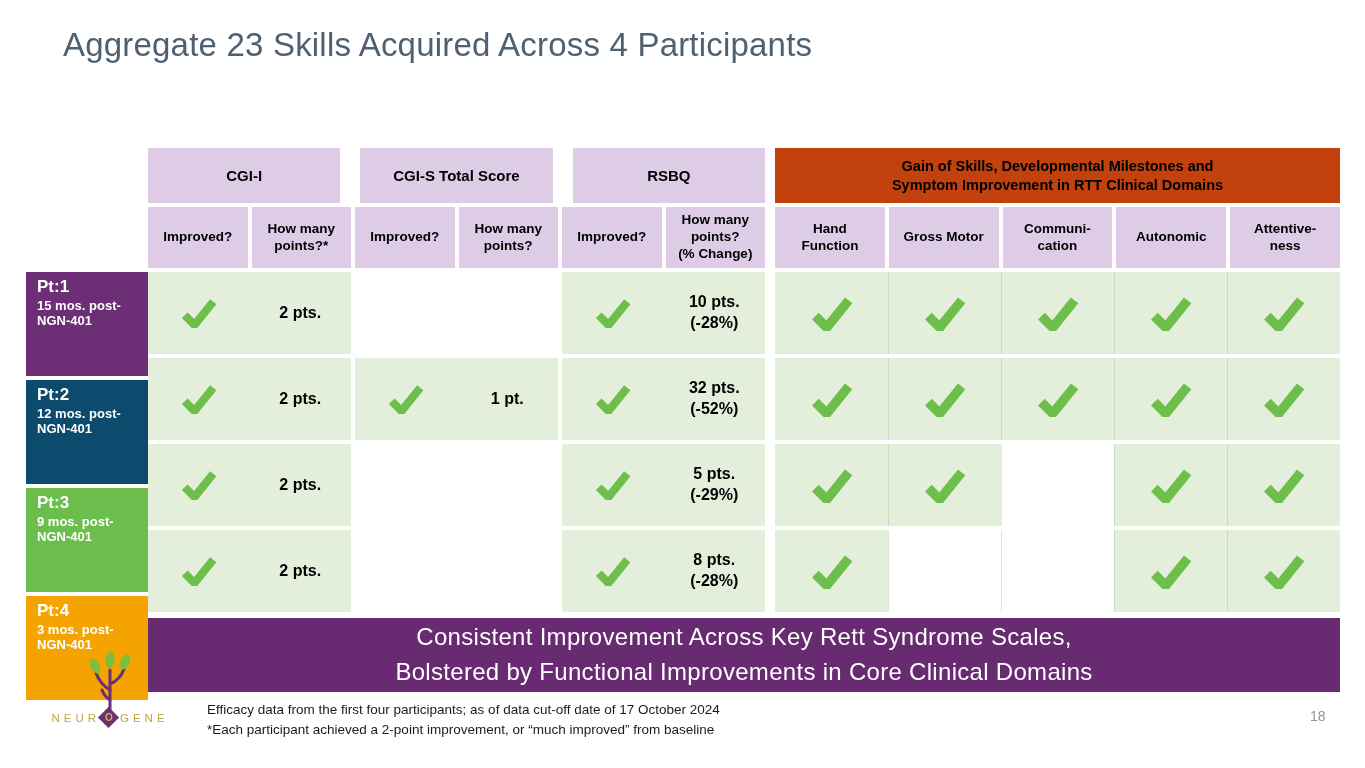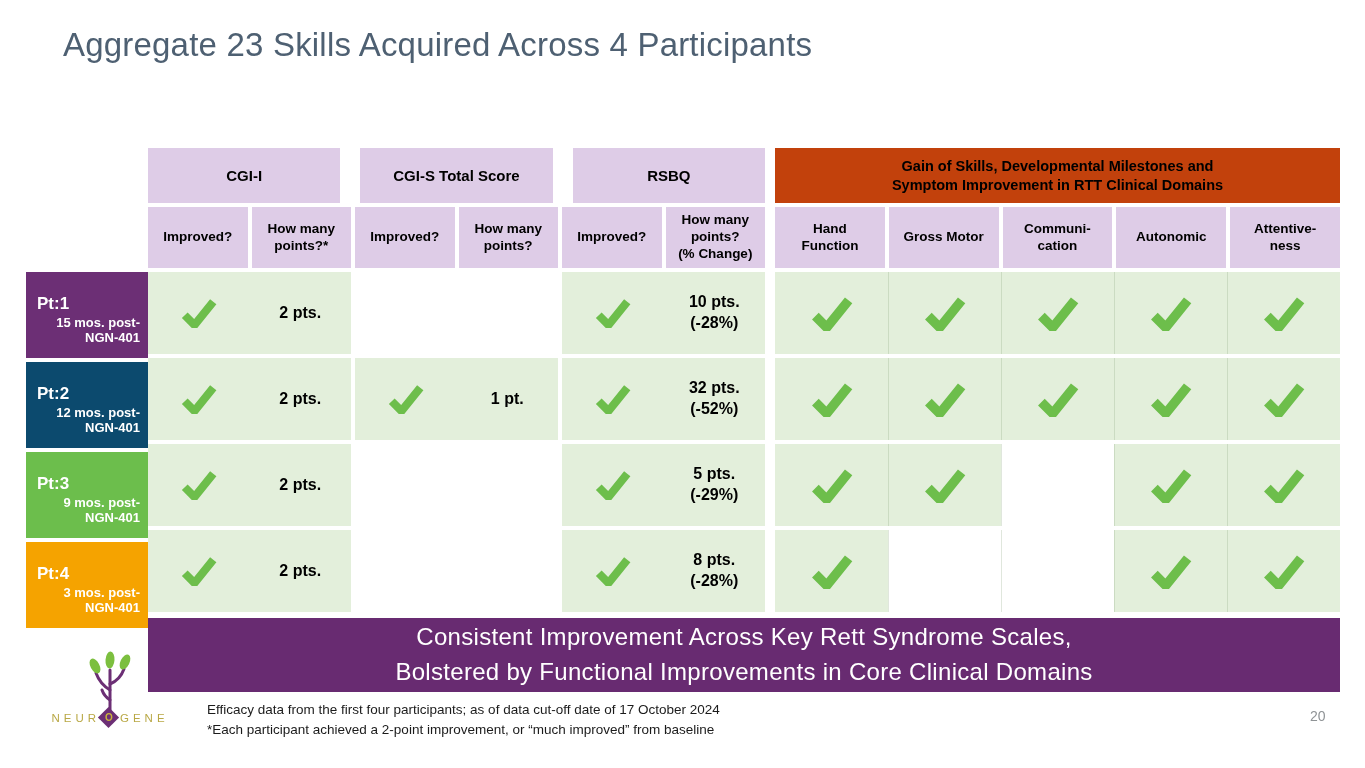--- a/index.html
+++ b/index.html
@@ -39,23 +39,23 @@
   .half{flex:1;display:flex;align-items:center;justify-content:center;
         font-weight:bold;font-size:16px;line-height:1.3;text-align:center;color:#000;}
   .right-row{display:grid;grid-template-columns:repeat(5,1fr);height:82px;}
   .dom-cell{display:flex;align-items:center;justify-content:center;}
   .dom-cell.filled{background:#E3EFDB;}
   .dom-cell.empty{background:#ffffff;}
   .dom-cell + .dom-cell{border-left:1px solid rgba(130,160,120,0.25);}
   
   .labels{position:absolute;left:26px;top:272px;width:122px;
           display:flex;flex-direction:column;gap:4px;}
-  .rowlabel{height:86px;box-sizing:border-box;padding:22px 8px 5px 11px;color:#fff;}
+  .rowlabel{height:104px;box-sizing:border-box;padding:5px 8px 5px 11px;color:#fff;}
   .rowlabel .pt{font-size:17px;font-weight:bold;line-height:1.15;}
-  .rowlabel .dur{font-size:13px;font-weight:bold;line-height:1.18;margin-top:1px;overflow-wrap:break-word;text-align:right;}
+  .rowlabel .dur{font-size:13px;font-weight:bold;line-height:1.18;margin-top:1px;overflow-wrap:break-word;}
   
   .banner{
     position:absolute;left:148px;top:618px;width:1192px;height:74px;background:#682B71;
     color:#fff;display:flex;flex-direction:column;align-items:center;justify-content:center;
     font-size:24px;line-height:1.45;letter-spacing:0.3px;text-align:right;
   }
   .footnotes{position:absolute;left:207px;top:700px;font-size:13.5px;color:#1b1b1b;line-height:1.5;}
   .page-number{position:absolute;left:1310px;top:708px;font-size:14px;color:#8f9396;}
   
   .logo{position:absolute;left:50px;top:648px;width:120px;text-align:center;}
@@ -340,13 +340,13 @@
       </span>
     <span>GENE</span>
   </div>
 </div>
 
 <div class="footnotes" id="footnotes">
     <div>Efficacy data from the first four participants; as of data cut-off date of 17 October 2024</div>
     <div>*Each participant achieved a 2-point improvement, or “much improved” from baseline</div>
   </div>
 
-<div class="page-number">20</div>
+<div class="page-number">18</div>
 
 </body></html>

